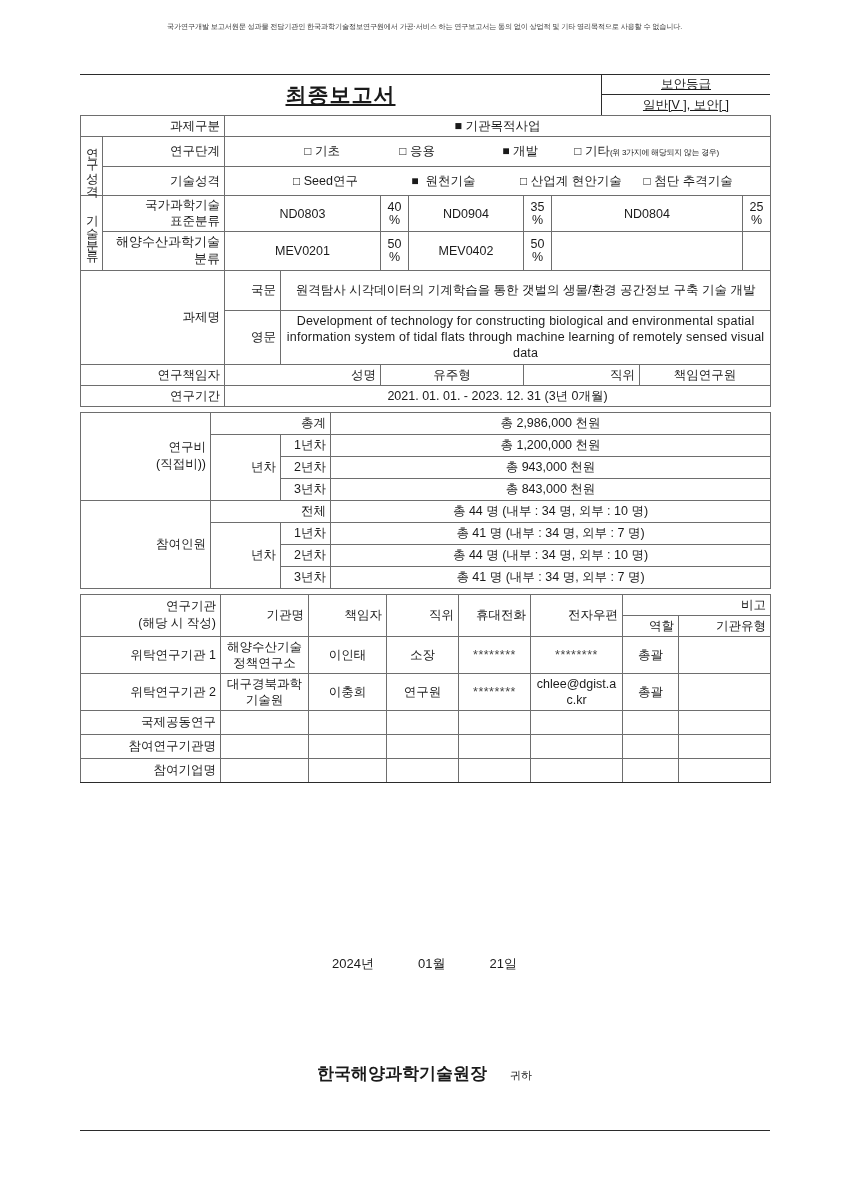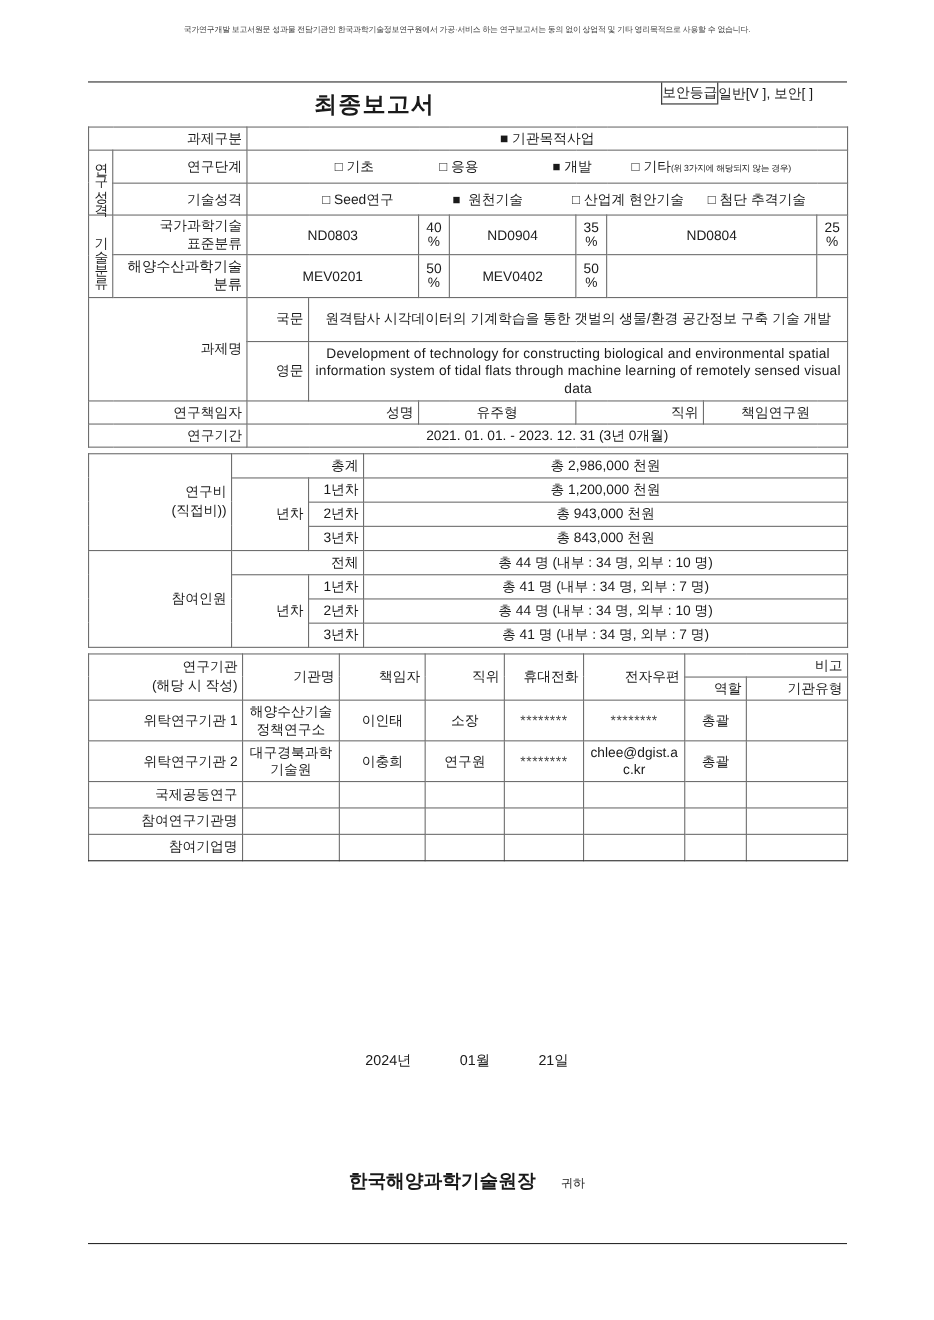--- a/index.html
+++ b/index.html
@@ -32,30 +32,30 @@
     position: absolute;
     left: 80px; top: 74px;
     width: 690px;
   }
   .rule-top {
     border-top: 1.6px solid #2b2b2b;
     width: 690px;
   }
 
   
-  .titleband { display: flex; align-items: stretch; }
+  .titleband { display: flex; align-items: stretch; text-decoration: underline; }
   .titleband .tcell {
     flex: 1;
     display: flex; align-items: center; justify-content: center;
     height: 40px;
   }
   .doc-title {
     font-size: 21px; font-weight: bold; letter-spacing: 1px;
   }
-  .secbox { width: 169px; display: flex; flex-direction: row; }
+  .secbox { width: 169px; display: flex; flex-direction: column; }
   .secbox .srow {
     height: 20px;
     display: flex; align-items: center; justify-content: center;
     font-size: 12.5px;
     border-left: 1px solid #2b2b2b;
   }
   .secbox .srow.top { border-bottom: 1px solid #2b2b2b; }
 
   
   table.grid {

